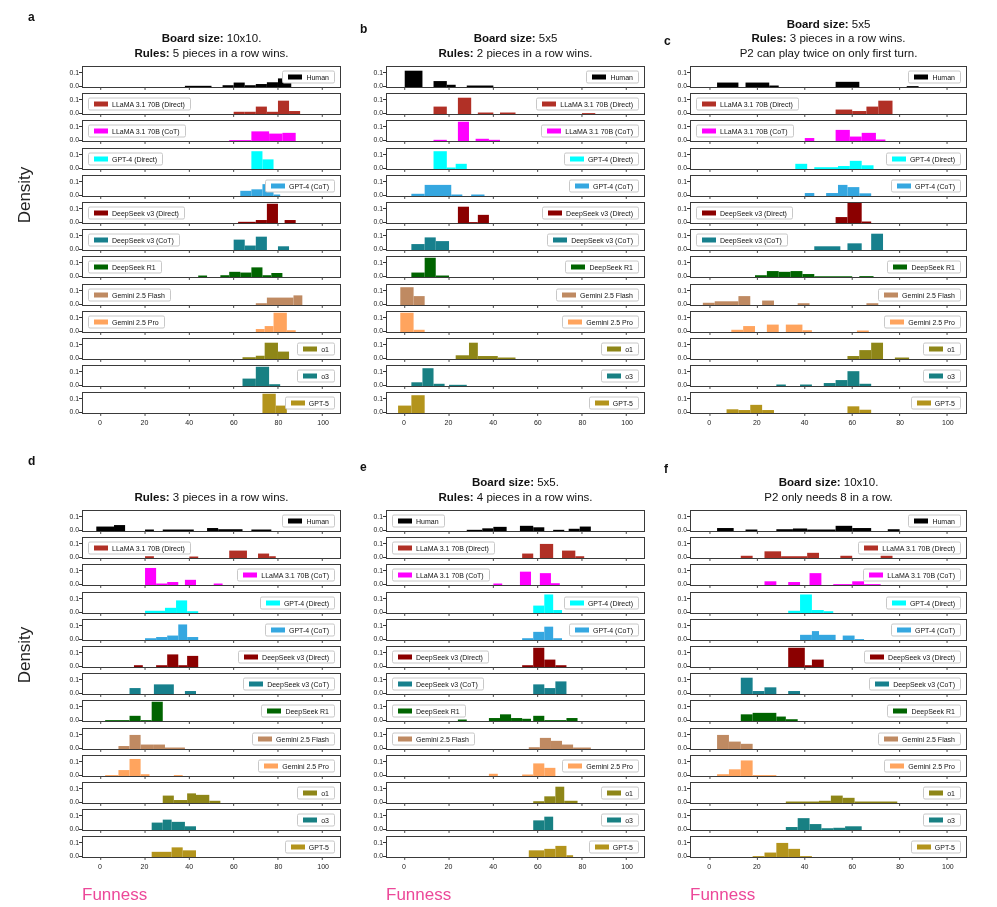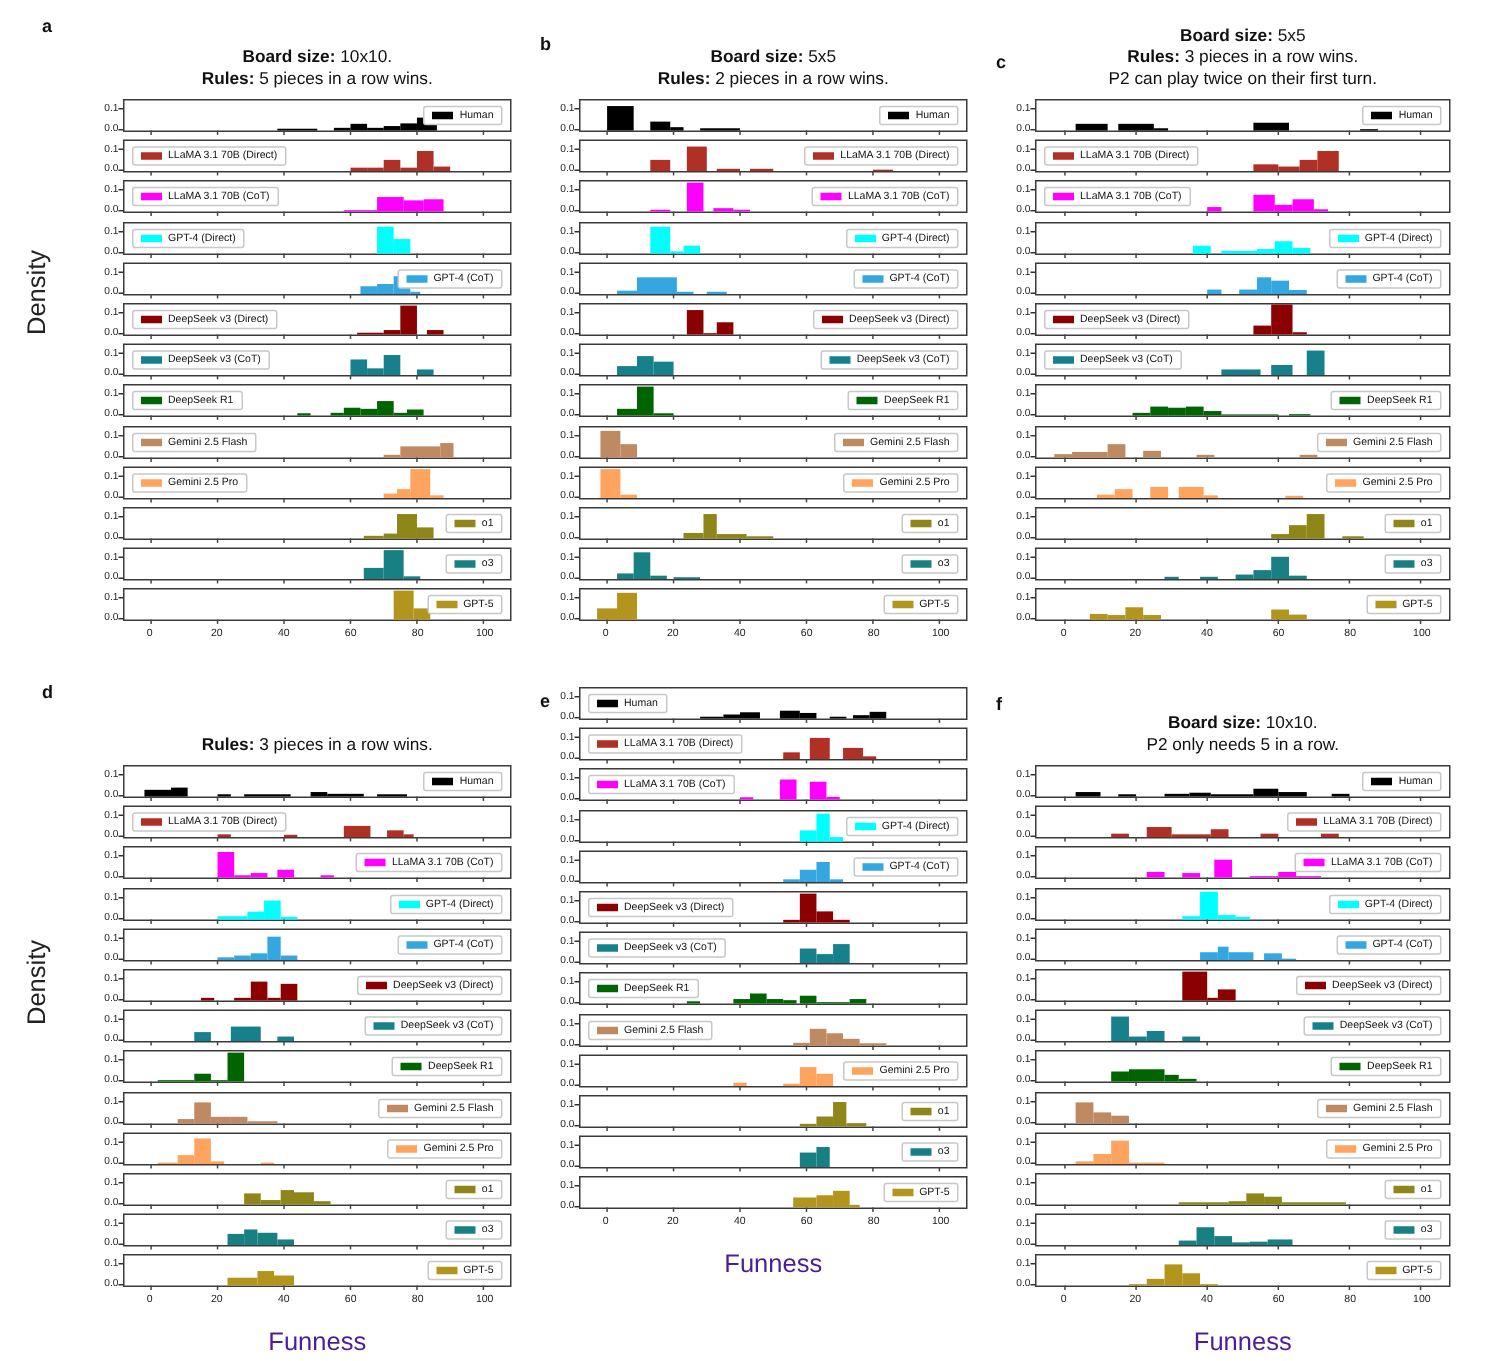--- a/index.html
+++ b/index.html
@@ -27,21 +27,21 @@
   .ydash.d01{top:5px;}
   .ydash.d00{bottom:0;}
   .legend{position:absolute;top:50%;transform:translateY(-50%);display:flex;align-items:center;
           background:#fff;border:1px solid #c8c8c8;border-radius:2px;padding:2px 5px;
           font-size:7px;color:#111;white-space:nowrap;z-index:2;}
   .legend.l{left:5px;}
   .legend.r{right:5px;}
   .swatch{width:14px;height:5px;margin-right:4px;flex:0 0 auto;}
   .xticks{position:relative;height:10px;margin-left:26px;margin-right:5px;margin-top:3px;}
   .xticks span{position:absolute;transform:translateX(-50%);font-size:7px;color:#222;top:0;}
-  .xlabel{margin-left:26px;margin-right:5px;text-align:center;font-size:17px;color:#4c1d95;
+  .xlabel{margin-left:26px;margin-right:5px;font-size:17px;color:#ec4899;
           margin-top:12px;}
 </style>
 </head>
 <body>
 
 <div class="figure">
   <div class="ylab" style="left:-55px;top:185px;">Density</div>
   <div class="ylab" style="left:-55px;top:645px;">Density</div>
   <div class="grid-row" style="top:8px;" id="row-top">
       <div class="panel">
@@ -641,21 +641,21 @@
           <span style="left: 58.6207%;">60</span>
           <span style="left: 75.8621%;">80</span>
           <span style="left: 93.1034%;">100</span>
         </div>
       </div>
       <div class="panel">
         <span class="letter" style="top: 26px;">c</span>
         <div class="title">
           <div><b>Board size:</b> 5x5</div>
           <div><b>Rules:</b> 3 pieces in a row wins.</div>
-          <div>P2 can play twice on their first turn.</div>
+          <div>P2 can play twice on only first turn.</div>
         </div>
         <div class="plots">
           <div class="srow">
             <svg viewBox="0 0 116 15" preserveAspectRatio="none">
               <rect x="11" y="11.666666666666668" width="9" height="3.333333333333332" fill="#000000"></rect>
               <rect x="23" y="11.666666666666668" width="10" height="3.333333333333332" fill="#000000"></rect>
               <rect x="33" y="13.88888888888889" width="4" height="1.1111111111111107" fill="#000000"></rect>
               <rect x="61" y="11.11111111111111" width="10" height="3.8888888888888893" fill="#000000"></rect>
               <rect x="91" y="14.333333333333334" width="5" height="0.6666666666666661" fill="#000000"></rect>
               <line x1="8" x2="8" y1="15" y2="17.2" stroke="#444" vector-effect="non-scaling-stroke"></line>
@@ -1268,20 +1268,24 @@
           <span style="left: 24.1379%;">20</span>
           <span style="left: 41.3793%;">40</span>
           <span style="left: 58.6207%;">60</span>
           <span style="left: 75.8621%;">80</span>
           <span style="left: 93.1034%;">100</span>
         </div>
         <div class="xlabel">Funness</div>
       </div>
       <div class="panel">
         <span class="letter" style="top: 8px;">e</span>
+        <div class="title">
+          <div><b>Board size:</b> 5x5.</div>
+          <div><b>Rules:</b> 4 pieces in a row wins.</div>
+        </div>
         <div class="plots">
           <div class="srow">
             <svg viewBox="0 0 116 15" preserveAspectRatio="none">
               <rect x="36" y="14.11111111111111" width="7" height="0.8888888888888893" fill="#000000"></rect>
               <rect x="43" y="13" width="5" height="2" fill="#000000"></rect>
               <rect x="48" y="11.88888888888889" width="6" height="3.1111111111111107" fill="#000000"></rect>
               <rect x="60" y="11.11111111111111" width="6" height="3.8888888888888893" fill="#000000"></rect>
               <rect x="66" y="12.222222222222221" width="5" height="2.7777777777777786" fill="#000000"></rect>
               <rect x="75" y="14.11111111111111" width="5" height="0.8888888888888893" fill="#000000"></rect>
               <rect x="82" y="13.333333333333334" width="5" height="1.666666666666666" fill="#000000"></rect>
@@ -1575,21 +1579,21 @@
           <span style="left: 58.6207%;">60</span>
           <span style="left: 75.8621%;">80</span>
           <span style="left: 93.1034%;">100</span>
         </div>
         <div class="xlabel">Funness</div>
       </div>
       <div class="panel">
         <span class="letter" style="top: 10px;">f</span>
         <div class="title">
           <div><b>Board size:</b> 10x10.</div>
-          <div>P2 only needs 5 in a row.</div>
+          <div>P2 only needs 8 in a row.</div>
         </div>
         <div class="plots">
           <div class="srow">
             <svg viewBox="0 0 116 15" preserveAspectRatio="none">
               <rect x="11" y="12.777777777777779" width="7" height="2.2222222222222214" fill="#000000"></rect>
               <rect x="23" y="13.88888888888889" width="5" height="1.1111111111111107" fill="#000000"></rect>
               <rect x="36" y="13.666666666666666" width="7" height="1.333333333333334" fill="#000000"></rect>
               <rect x="43" y="13.11111111111111" width="6" height="1.8888888888888893" fill="#000000"></rect>
               <rect x="49" y="13.88888888888889" width="12" height="1.1111111111111107" fill="#000000"></rect>
               <rect x="61" y="11.11111111111111" width="7" height="3.8888888888888893" fill="#000000"></rect>

